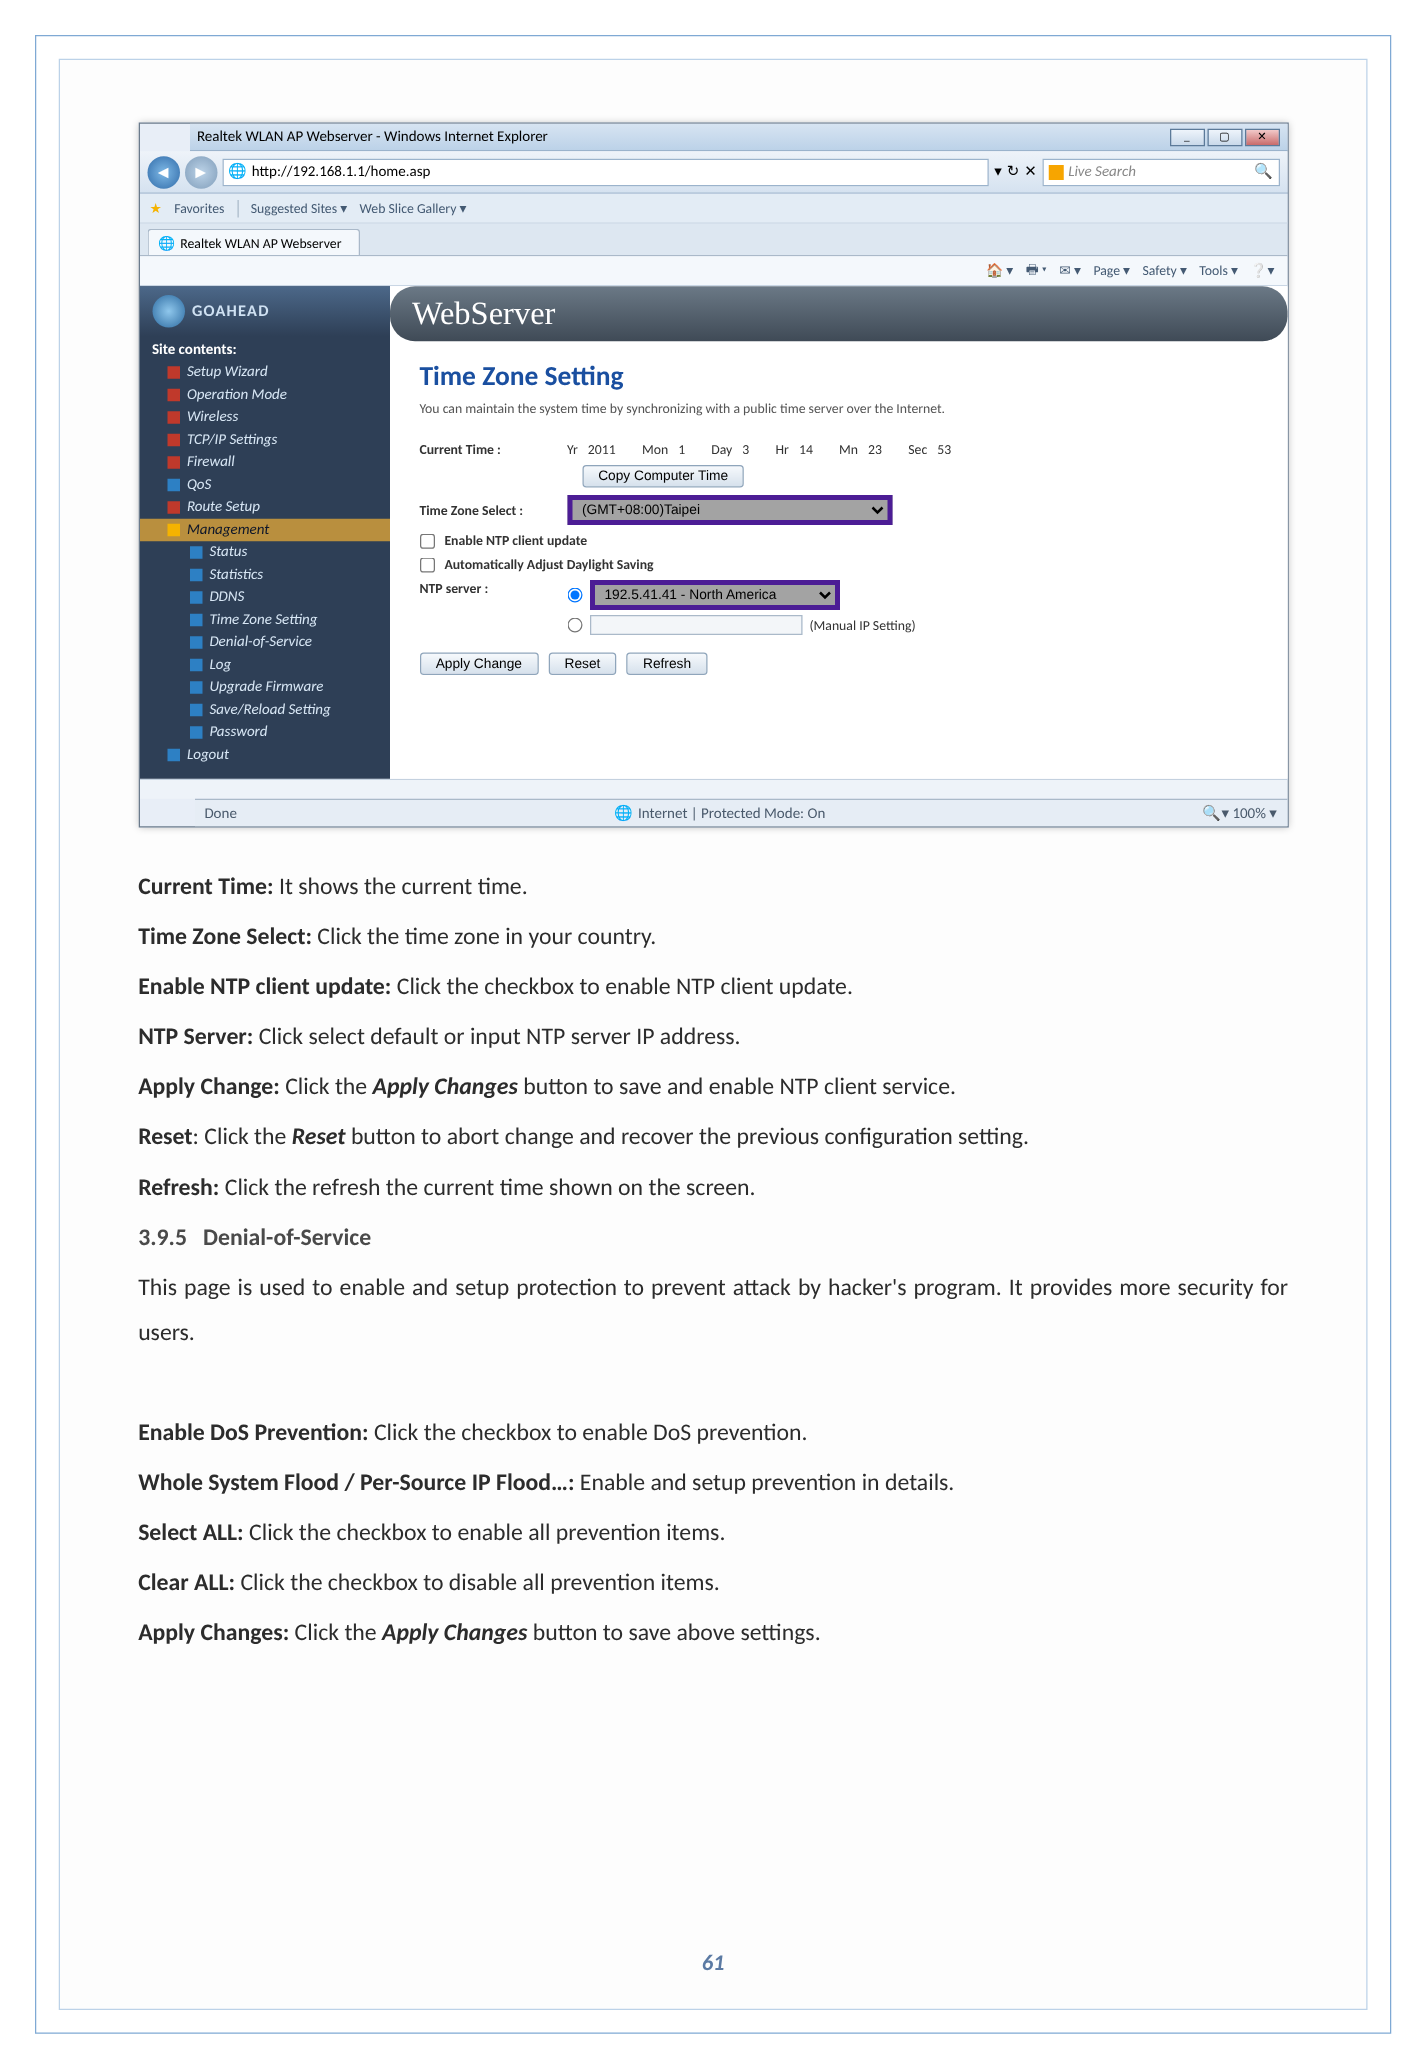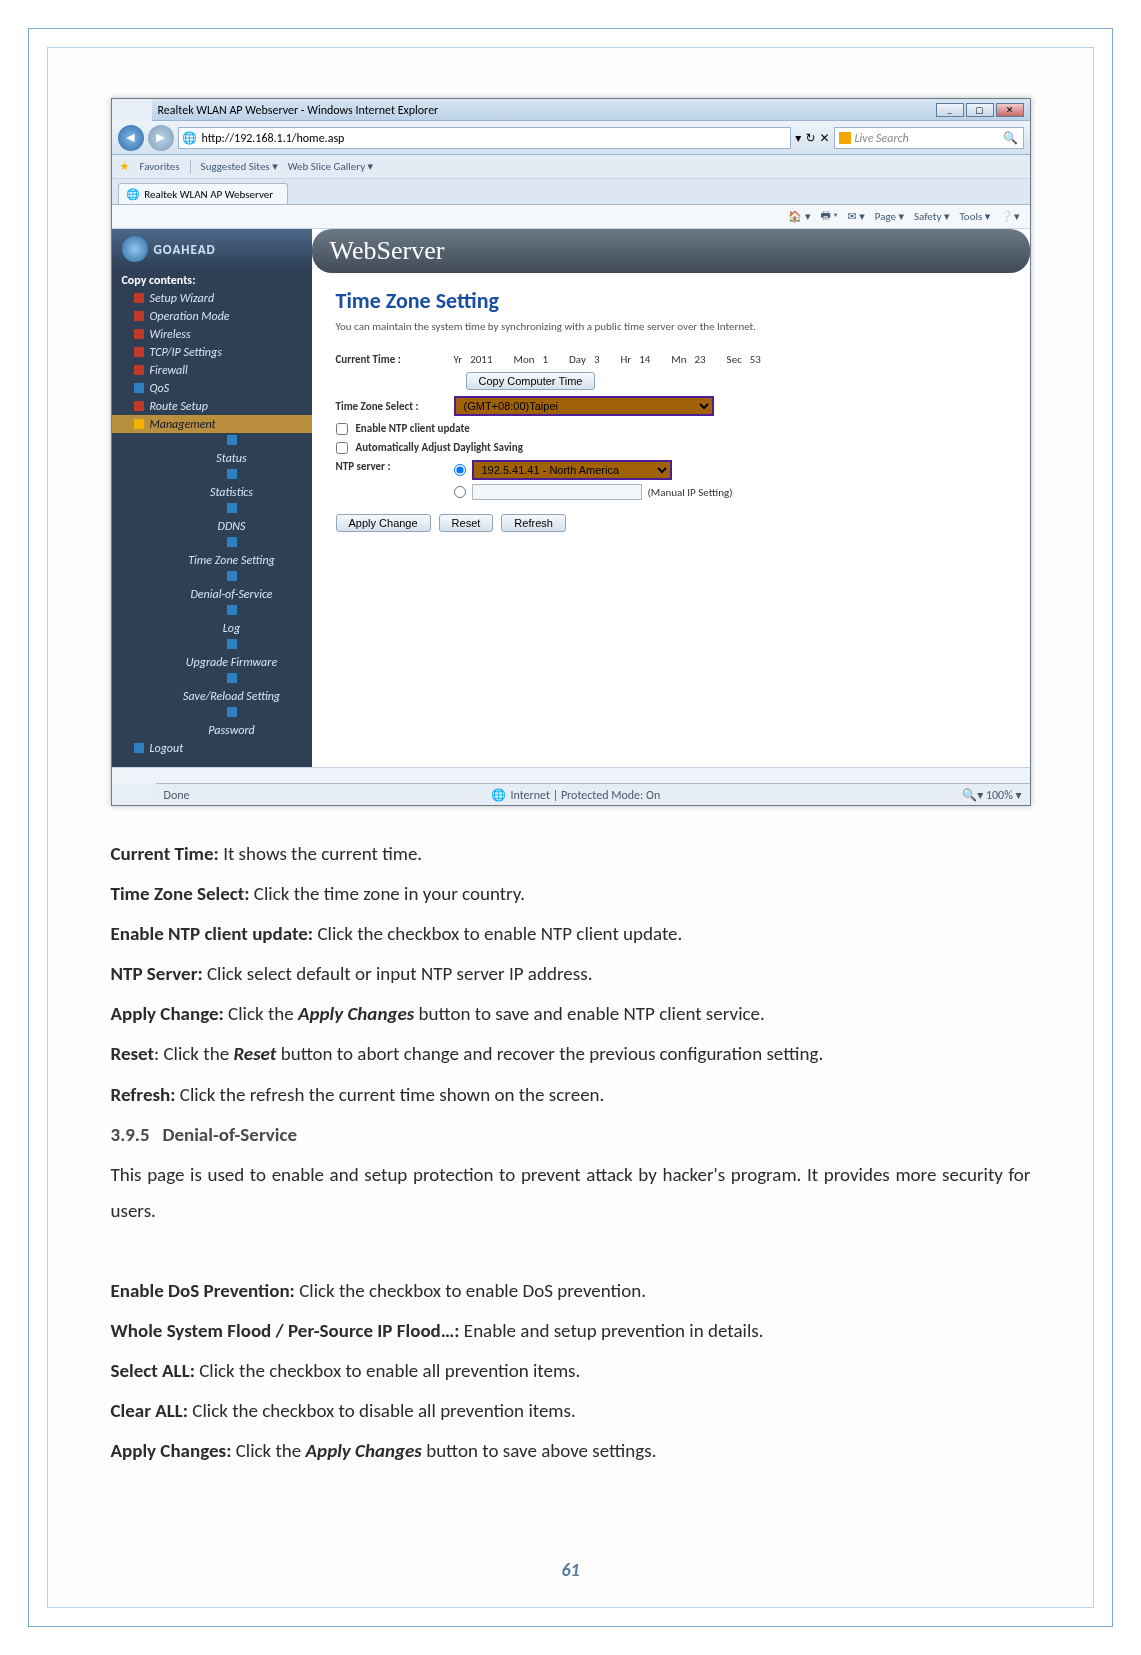--- a/index.html
+++ b/index.html
@@ -81,41 +81,41 @@
   .cmdbar span{display:flex;align-items:center;gap:2px;}
   .content-area{display:flex;min-height:380px;background:#fff;}
   .sidebar{
     width:200px;background:#2e3f56;color:#d7e6f4;font-size:12px;padding-bottom:10px;
   }
   .go-logo{background:linear-gradient(#4c6889,#2e3f56);height:40px;display:flex;align-items:center;padding-left:10px;}
   .go-logo .globe{width:26px;height:26px;border-radius:50%;background:radial-gradient(#8fc7ec,#2c6aa0);margin-right:6px;}
   .go-logo .txt{color:#cfe1f2;font-weight:bold;letter-spacing:1px;font-size:13px;}
   .nav-head{color:#fff;font-weight:bold;padding:4px 8px 2px 10px;}
   .nav-item{display:flex;align-items:center;gap:6px;padding:2px 0 2px 22px;cursor:pointer;font-style:italic;}
-  .nav-sub{padding-left:40px;flex-direction:column;}
+  .nav-sub{padding-left:40px;}
   .dot{width:10px;height:10px;background:#c0392b;}
   .dot.b{background:#2d80c4;}
   .nav-item.hl{background:#b98f3e;color:#0f172a;}
   .main{
     flex:1;background:#fff;position:relative;
   }
   .main-hdr{
     height:44px;background:linear-gradient(#6b7986,#3f4a56);color:#fff;font-size:26px;
     font-family: Georgia, serif;display:flex;align-items:center;padding-left:18px;border-radius:20px;
   }
   .main-body{padding:14px 24px;color:#333;}
   .page-title{color:#1a4fa0;font-size:22px;font-weight:bold;margin-bottom:6px;}
   .page-desc{font-size:11px;color:#555;margin-bottom:20px;max-width:500px;}
   .row{display:flex;align-items:center;gap:8px;font-size:11px;margin:6px 0;}
   .lbl{font-weight:bold;width:110px;}
   .tv{font-size:11px;color:#333;}
   .btn{
     background:linear-gradient(#f6f9fc,#d6e1ec);border:1px solid #8fa5bb;padding:2px 12px;font-size:11px;border-radius:3px;cursor:pointer;
   }
-  .sel{border:2px solid #4c1d95;background:#a16207;padding:1px 4px;font-size:11px;width:260px;}
+  .sel{border:4px solid #4c1d95;background:#a3a3a3;padding:1px 4px;font-size:11px;width:260px;}
   .chk{width:12px;height:12px;}
   .txtin{border:1px solid #aab9c9;background:#f3f6f9;padding:1px 4px;font-size:11px;width:170px;}
   .radio{width:12px;height:12px;}
   .status-bar{
     height:22px;border-top:1px solid #aab9c9;background:#e6edf5;display:flex;align-items:center;font-size:12px;color:#4a5a6c;padding:0 8px;justify-content:space-between;margin-left:44px;
   }
   .status-mid{display:flex;align-items:center;gap:4px;}
   .scroll-stub{height:16px;background:#eef3f9;border-top:1px solid #c4d1df;}
   
   .doc-body{width:920px;margin:0 auto;font-size:19px;color:#2c2c2c;line-height:1.9;}
@@ -186,21 +186,21 @@
     <span>Tools ▾</span>
     <span>❔▾</span>
   </div>
 
   <div class="content-area">
     <div class="sidebar">
       <div class="go-logo">
         <div class="globe"></div>
         <div class="txt">GOAHEAD</div>
       </div>
-      <div class="nav-head">Copy contents:</div>
+      <div class="nav-head">Site contents:</div>
       <div class="nav-item">
               <span class="dot"></span>
               <span>Setup Wizard</span>
             </div>
       <div class="nav-item">
               <span class="dot"></span>
               <span>Operation Mode</span>
             </div>
       <div class="nav-item">
               <span class="dot"></span>

